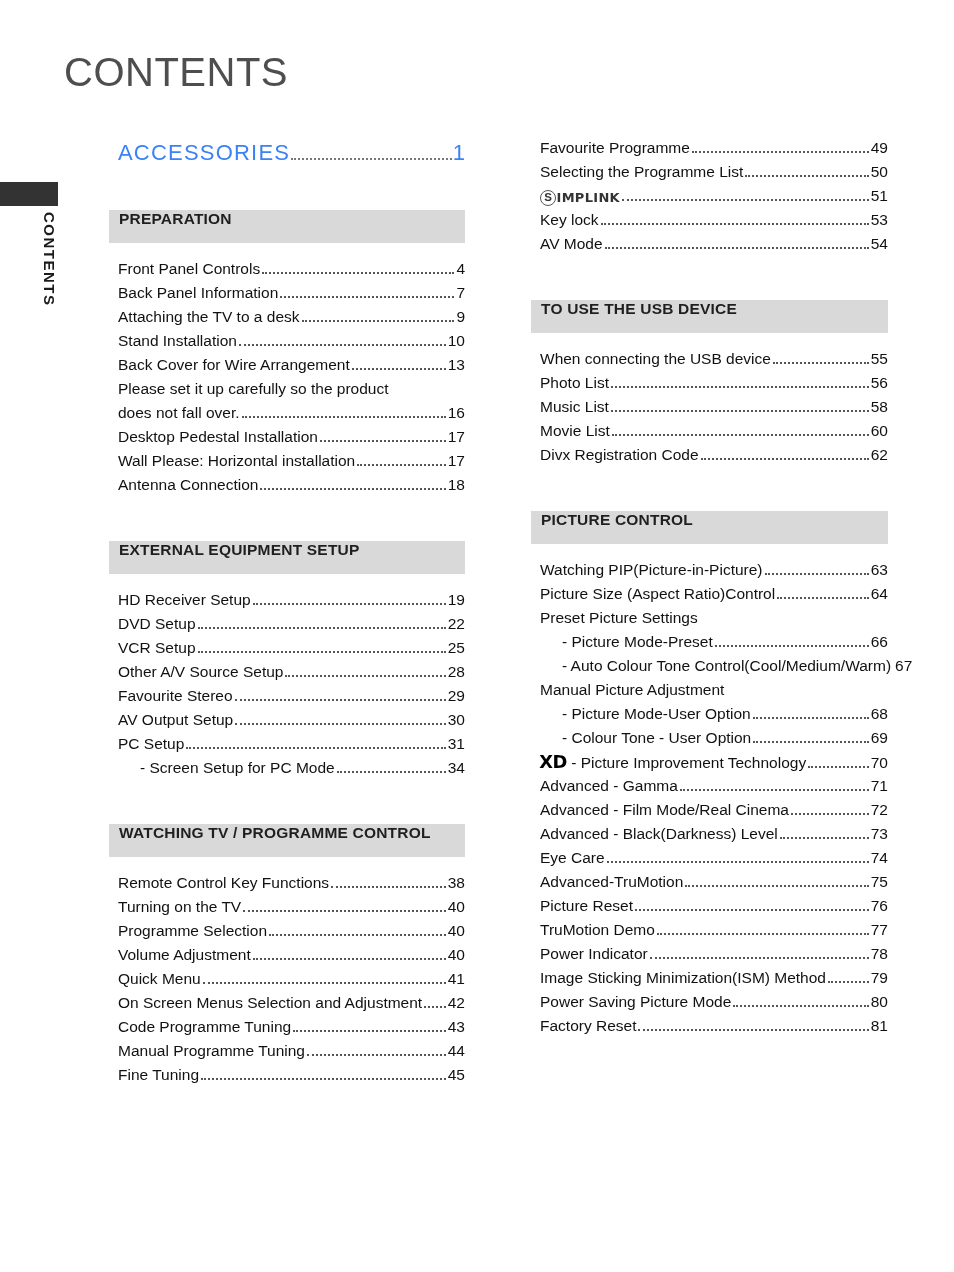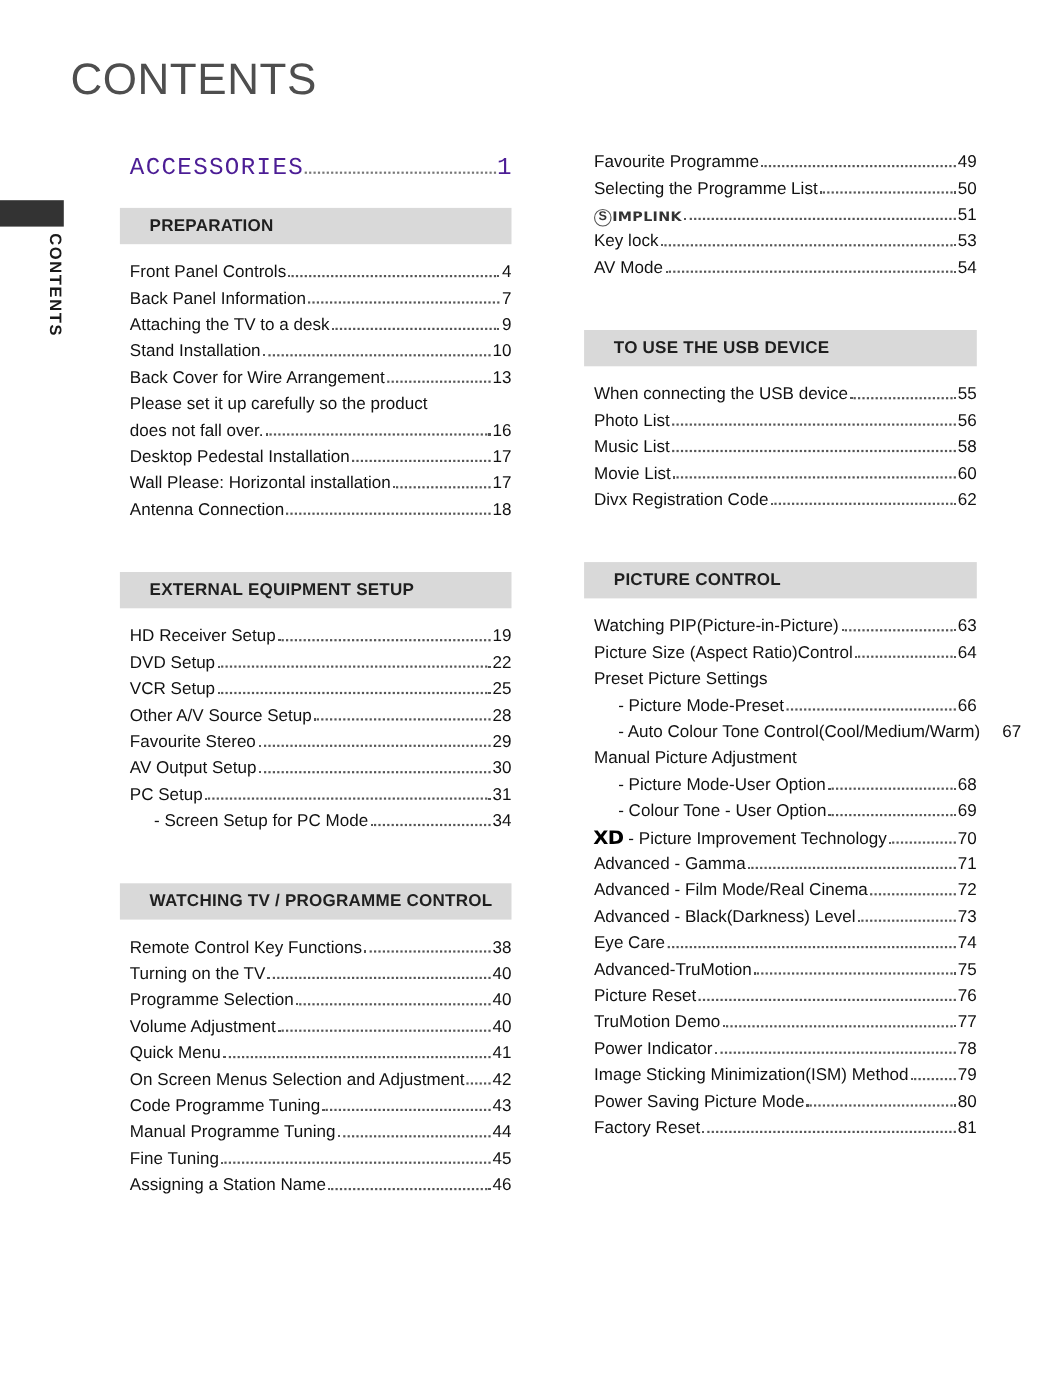--- a/index.html
+++ b/index.html
@@ -77,42 +77,41 @@
     top: 140px;
   }
   .col-left  { left: 109px;  width: 356px; }
   .col-right { left: 531px;  width: 357px; }
 
   
   .accessories {
     display: flex;
     align-items: baseline;
     font-size: 22px;
-    color: #4c1d95;
+    color: #3b82f6;
     letter-spacing: 1.2px;
-    margin-bottom: 24px;
+    margin-bottom: 44px;
     padding-left: 9px;
-    font-family: Liberation Mono, monospace;
   }
   .accessories .acc-label { white-space: nowrap; }
   .accessories .leader {
     flex: 1 1 auto;
     border-bottom: 2px dotted #777;
     margin: 0 1px 5px 1px;
     min-width: 8px;
   }
   .accessories .acc-page { white-space: nowrap; letter-spacing: 0; }
 
   
   .sec-bar {
     background: #d9d9d9;
     height: 33px;
     display: flex;
-    align-items: center;
-    padding-left: 27px;
+    align-items: flex-start;
+    padding-left: 10px;
     margin-bottom: 18px;
   }
   .sec-bar .sec-title {
     font-size: 15.5px;
     font-weight: 700;
     color: #1f1f1f;
     letter-spacing: 0.2px;
   }
 
   
@@ -129,21 +128,21 @@
   .toc-row .label { white-space: nowrap; }
   .toc-row .leader {
     flex: 1 1 auto;
     border-bottom: 2px dotted #555;
     margin: 0 2px 4px 2px;
     min-width: 4px;
   }
   .toc-row .pg { white-space: nowrap; }
   
   .toc-row.tight .leader { min-width: 0; margin: 0 0 4px 0; border: none; }
-  .toc-row.tight .pg { padding-left: 20px; }
+  .toc-row.tight .pg { padding-left: 4px; }
 
   
   .toc-row.indent { padding-left: 22px; }
 
   
   .simplink {
     display: inline-flex;
     align-items: center;
     height: 16px;
   }

